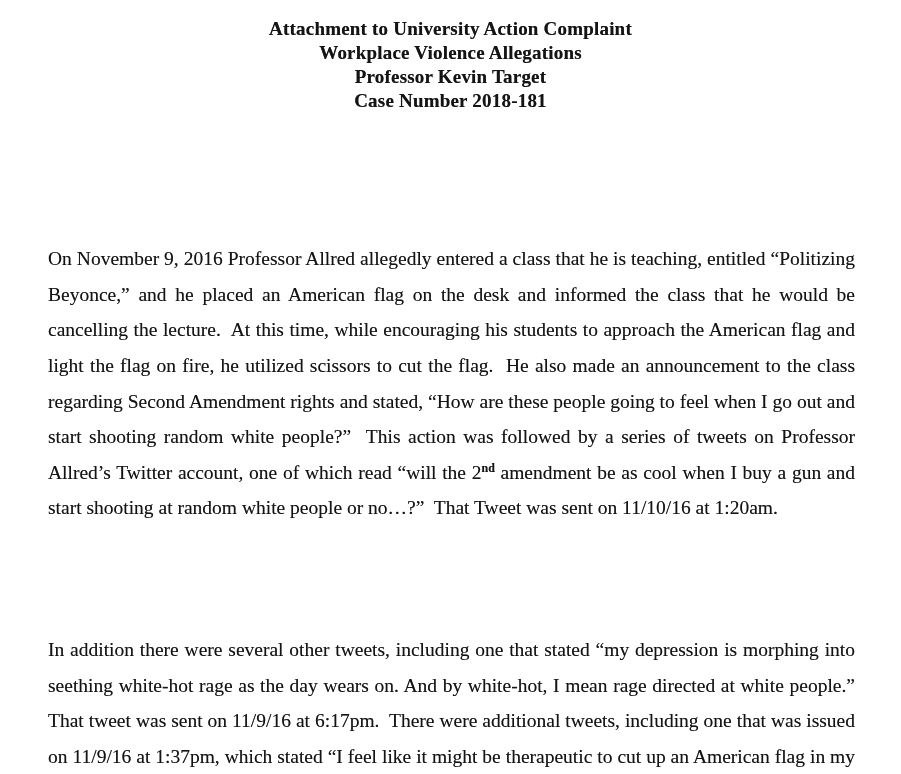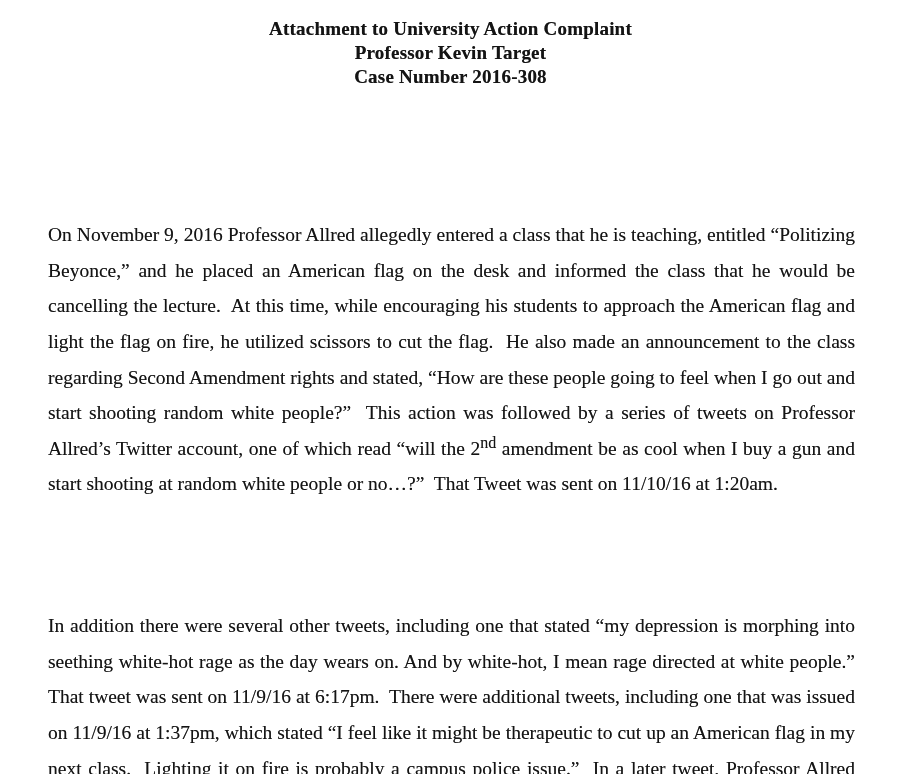--- a/index.html
+++ b/index.html
@@ -38,34 +38,36 @@
     white-space: pre-wrap;
     text-shadow: 0 0 0.4px rgba(0,0,0,0.45);
   }
   .para {
     margin: 0;
   }
   .para + .para {
     margin-top: 35px;
   }
   sup.ordinal {
-    font-size: 16px;
+    font-size: 12px;
     line-height: 0;
     vertical-align: super;
+    font-weight: bold;
   }
 </style>
 </head>
 <body>
 
 <div class="page">
 
   <header class="doc-header">
     <div class="h-line">Attachment to University Action Complaint</div>
+    <div class="h-line">Workplace Violence Allegations</div>
     <div class="h-line">Professor Kevin Target</div>
-    <div class="h-line">Case Number 2016-308</div>
+    <div class="h-line">Case Number 2018-181</div>
   </header>
 
   <main class="doc-body">
     <p class="para"><span>On November 9, 2016 Professor Allred allegedly entered a class that he is teaching, entitled “Politizing Beyonce,” and he placed an American flag on the desk and informed the class that he would be cancelling the lecture.  At this time, while encouraging his students to approach the American flag and light the flag on fire, he utilized scissors to cut the flag.  He also made an announcement to the class regarding Second Amendment rights and stated, “How are these people going to feel when I go out and start shooting random white people?”  This action was followed by a series of tweets on Professor Allred’s Twitter account, one of which read “will the 2</span><sup class="ordinal">nd</sup><span> amendment be as cool when I buy a gun and start shooting at random white people or no…?”  That Tweet was sent on 11/10/16 at 1:20am.</span></p>
     <p class="para">In addition there were several other tweets, including one that stated “my depression is morphing into seething white-hot rage as the day wears on. And by white-hot, I mean rage directed at white people.”  That tweet was sent on 11/9/16 at 6:17pm.  There were additional tweets, including one that was issued on 11/9/16 at 1:37pm, which stated “I feel like it might be therapeutic to cut up an American flag in my next class.  Lighting it on fire is probably a campus police issue.”  In a later tweet, Professor Allred indicated his plan to go to Target and purchase a flag, scissors and cigarette lighters.</p>
   </main>
 
 </div>
 
 </body></html>

